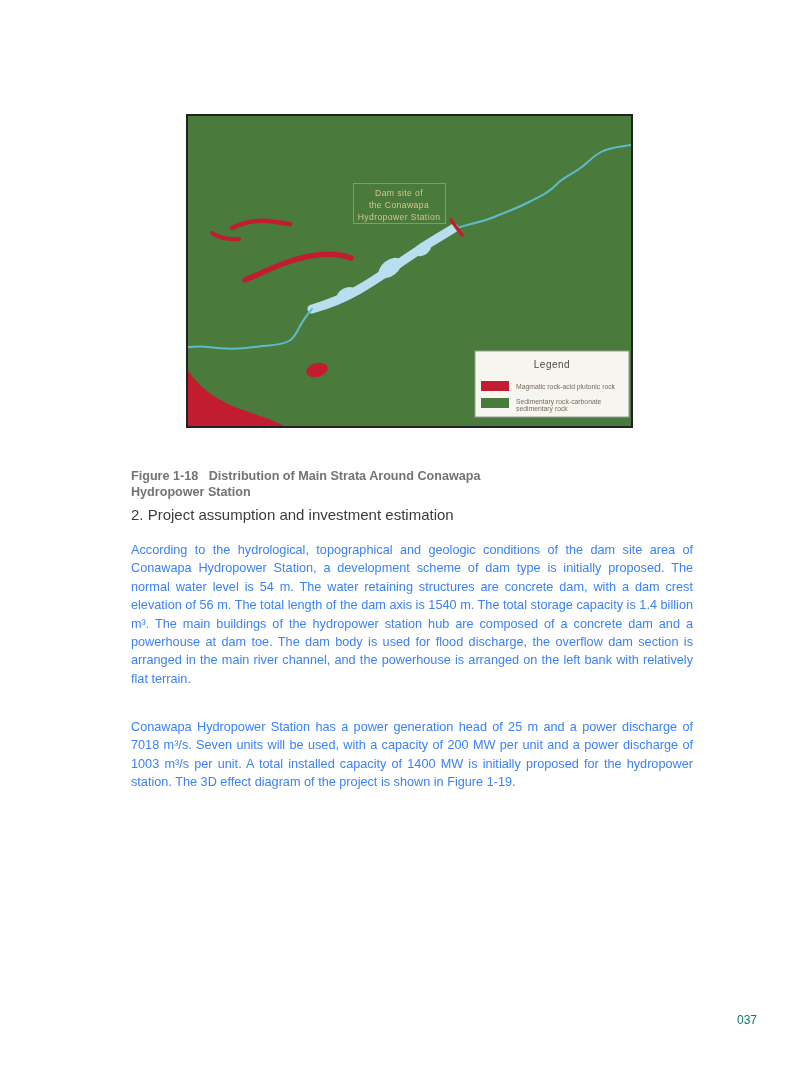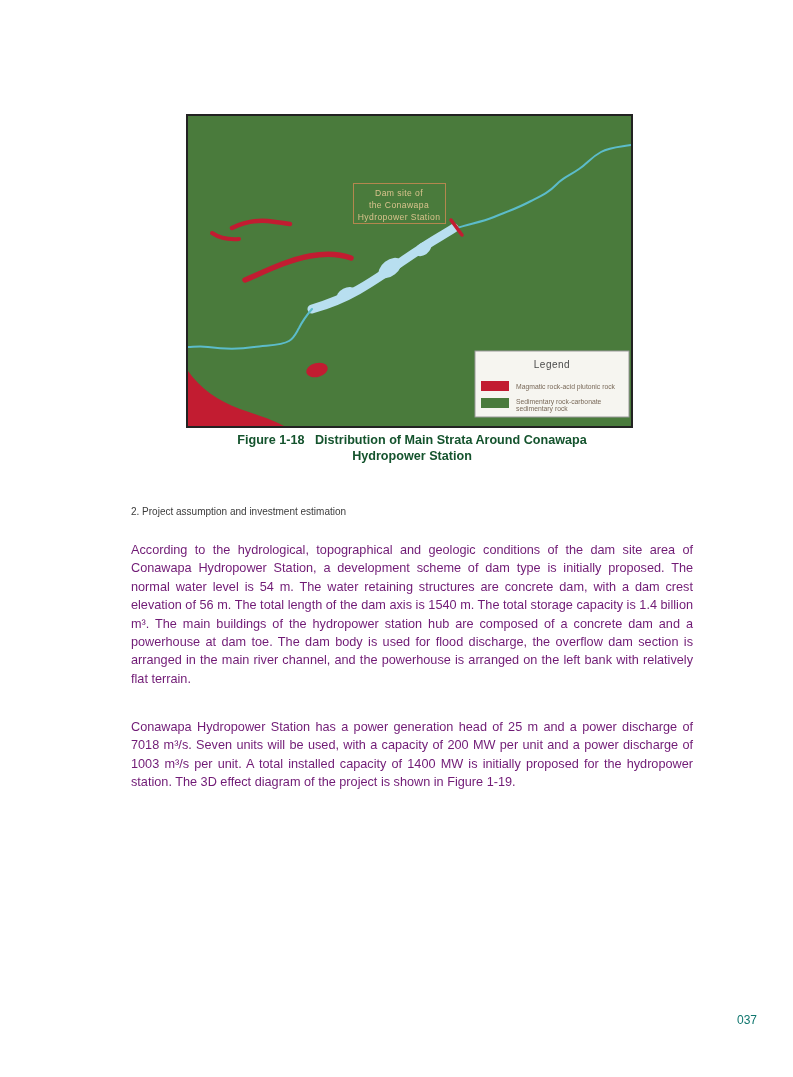--- a/index.html
+++ b/index.html
@@ -25,42 +25,43 @@
   .map-frame svg { display: block; width: 100%; height: 100%; }
   svg text { font-family: "Liberation Sans", sans-serif; }
   .dam-label { fill: #d9c38d; font-size: 8.6px; letter-spacing: 0.4px; }
   .legend-title { fill: #4a4a4a; font-size: 10px; letter-spacing: 0.5px; }
   .legend-item { fill: #786а5a; fill: #7a6a5a; font-size: 6.8px; }
   
   .caption {
     position: absolute;
     left: 131px;
     width: 562px;
-    text-align: center;
-    color: #14532d;
+    text-align: left;
+    color: #737373;
     font-weight: bold;
     font-size: 12.6px;
     white-space: pre-wrap;
+    margin-top: 36px;
   }
   .caption-line1 { top: 433px; }
   .caption-line2 { top: 449px; }
   
   .heading {
     position: absolute;
     left: 131px;
     top: 506px;
     width: 562px;
     color: #3b3b3b;
-    font-size: 10px;
+    font-size: 15px;
   }
   .para {
     position: absolute;
     left: 131px;
     width: 562px;
-    color: #701a75;
+    color: #3b82f6;
     font-size: 12.7px;
     line-height: 18.4px;
     text-align: justify;
   }
   .para1 { top: 541px; }
   .para2 { top: 718px; }
   
   .page-number {
     position: absolute;
     right: 36px;

